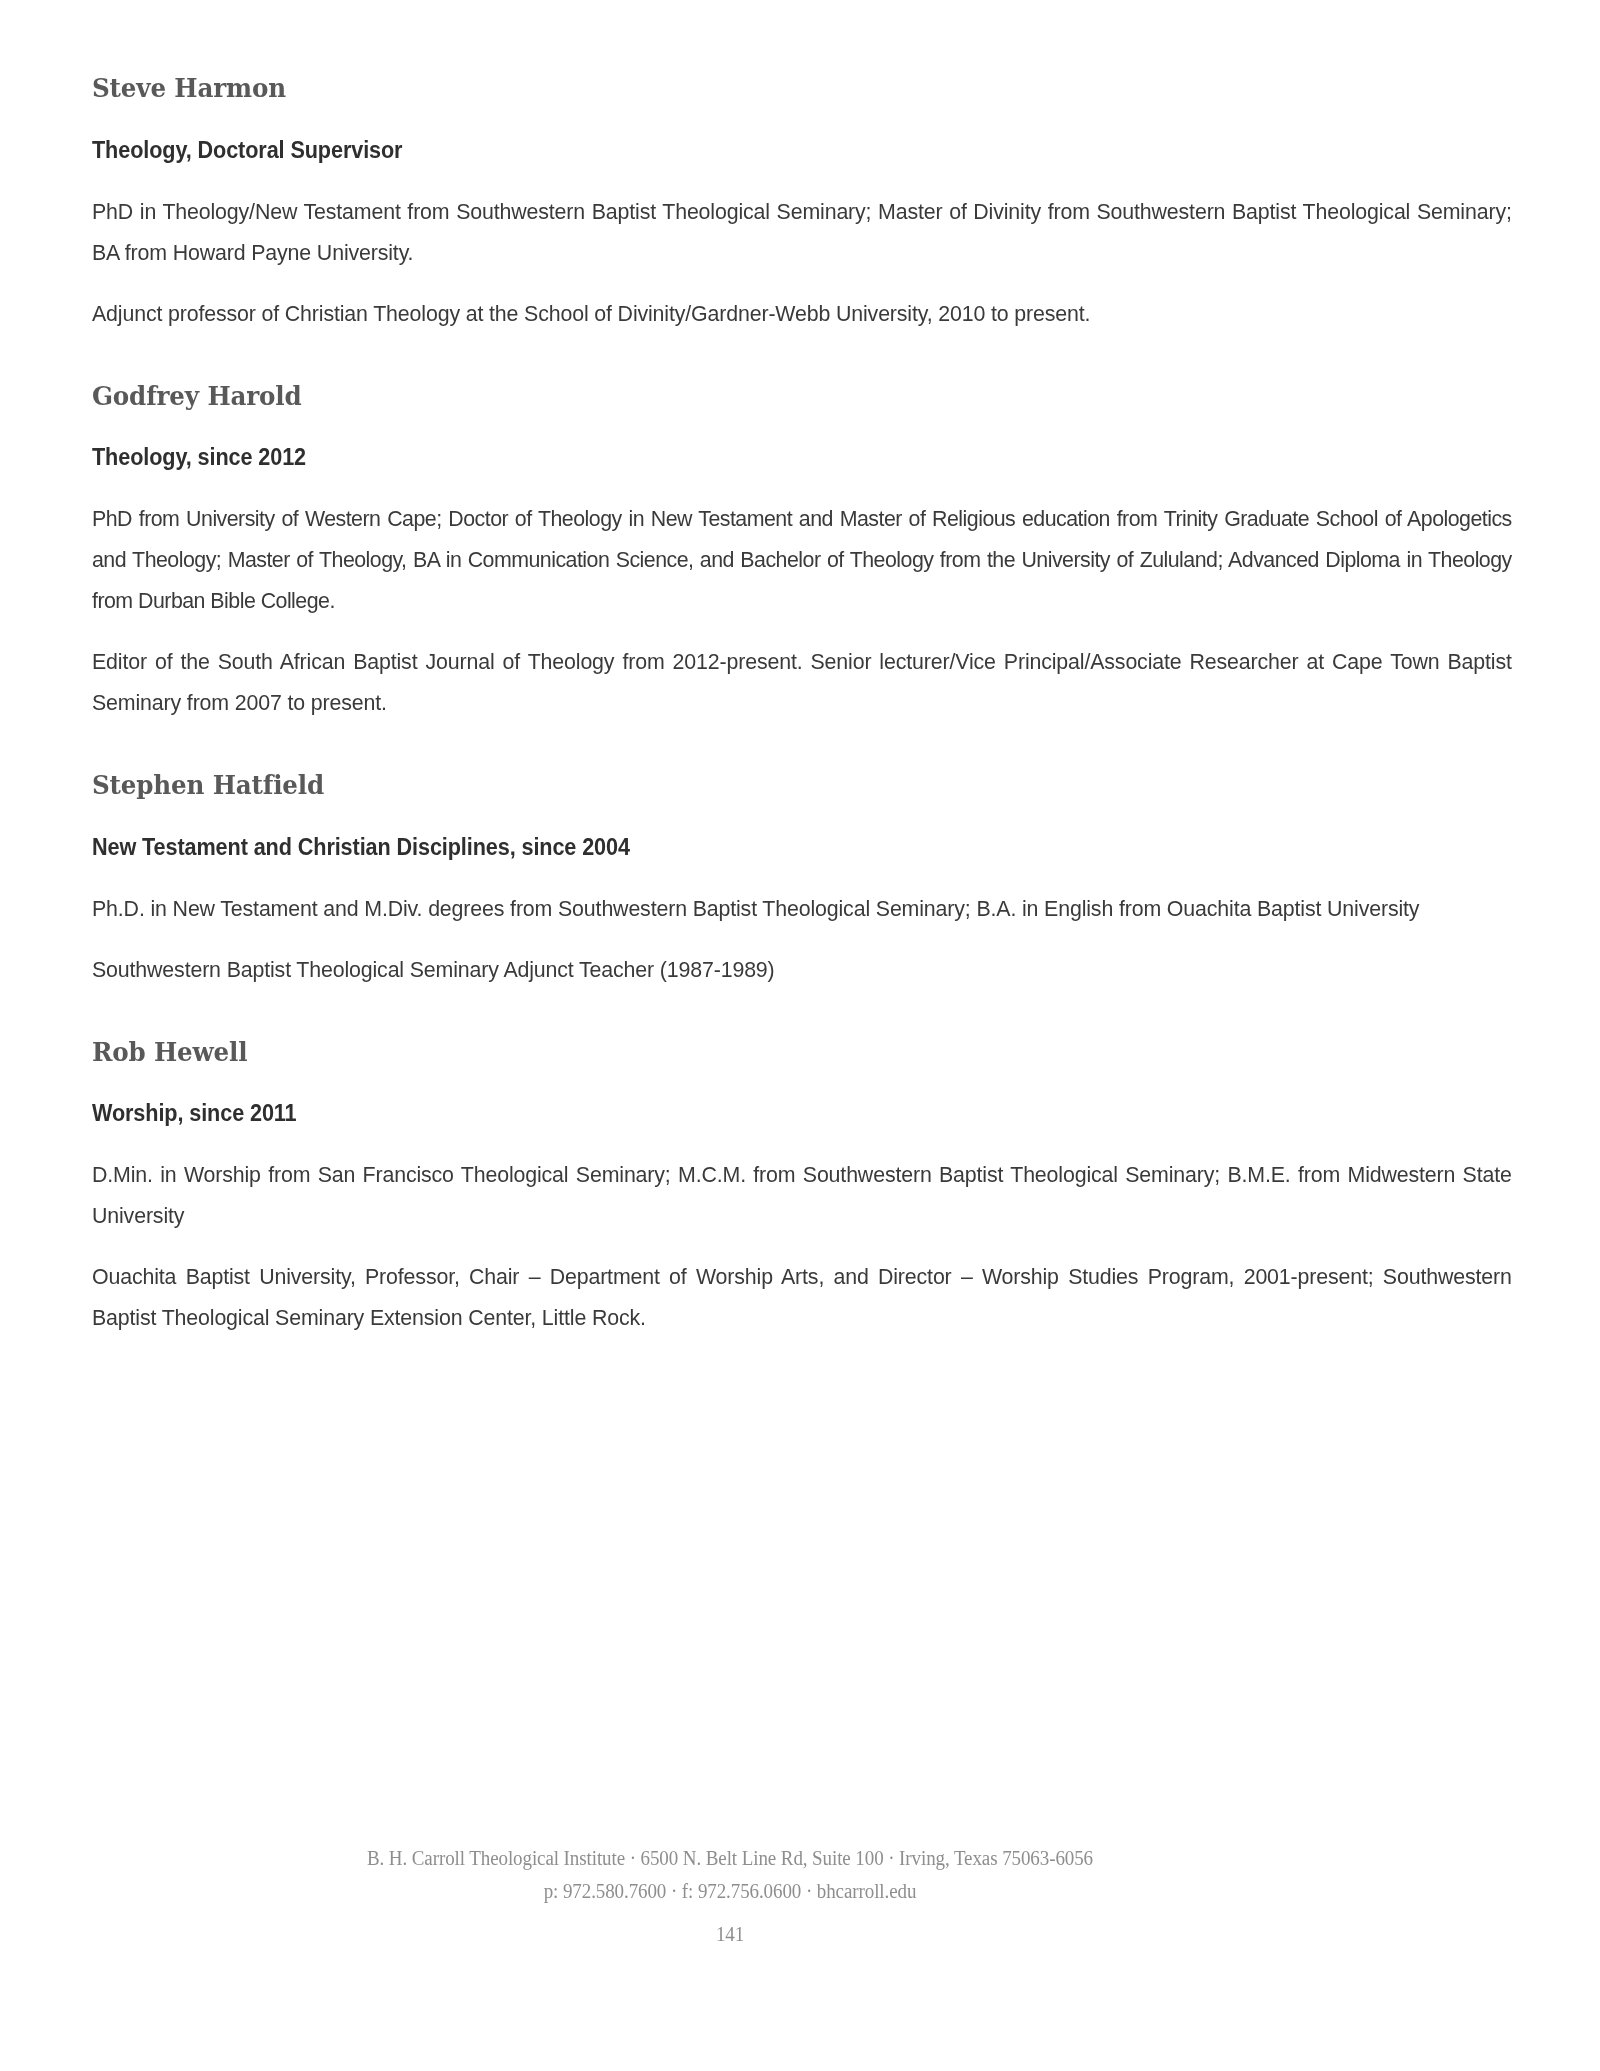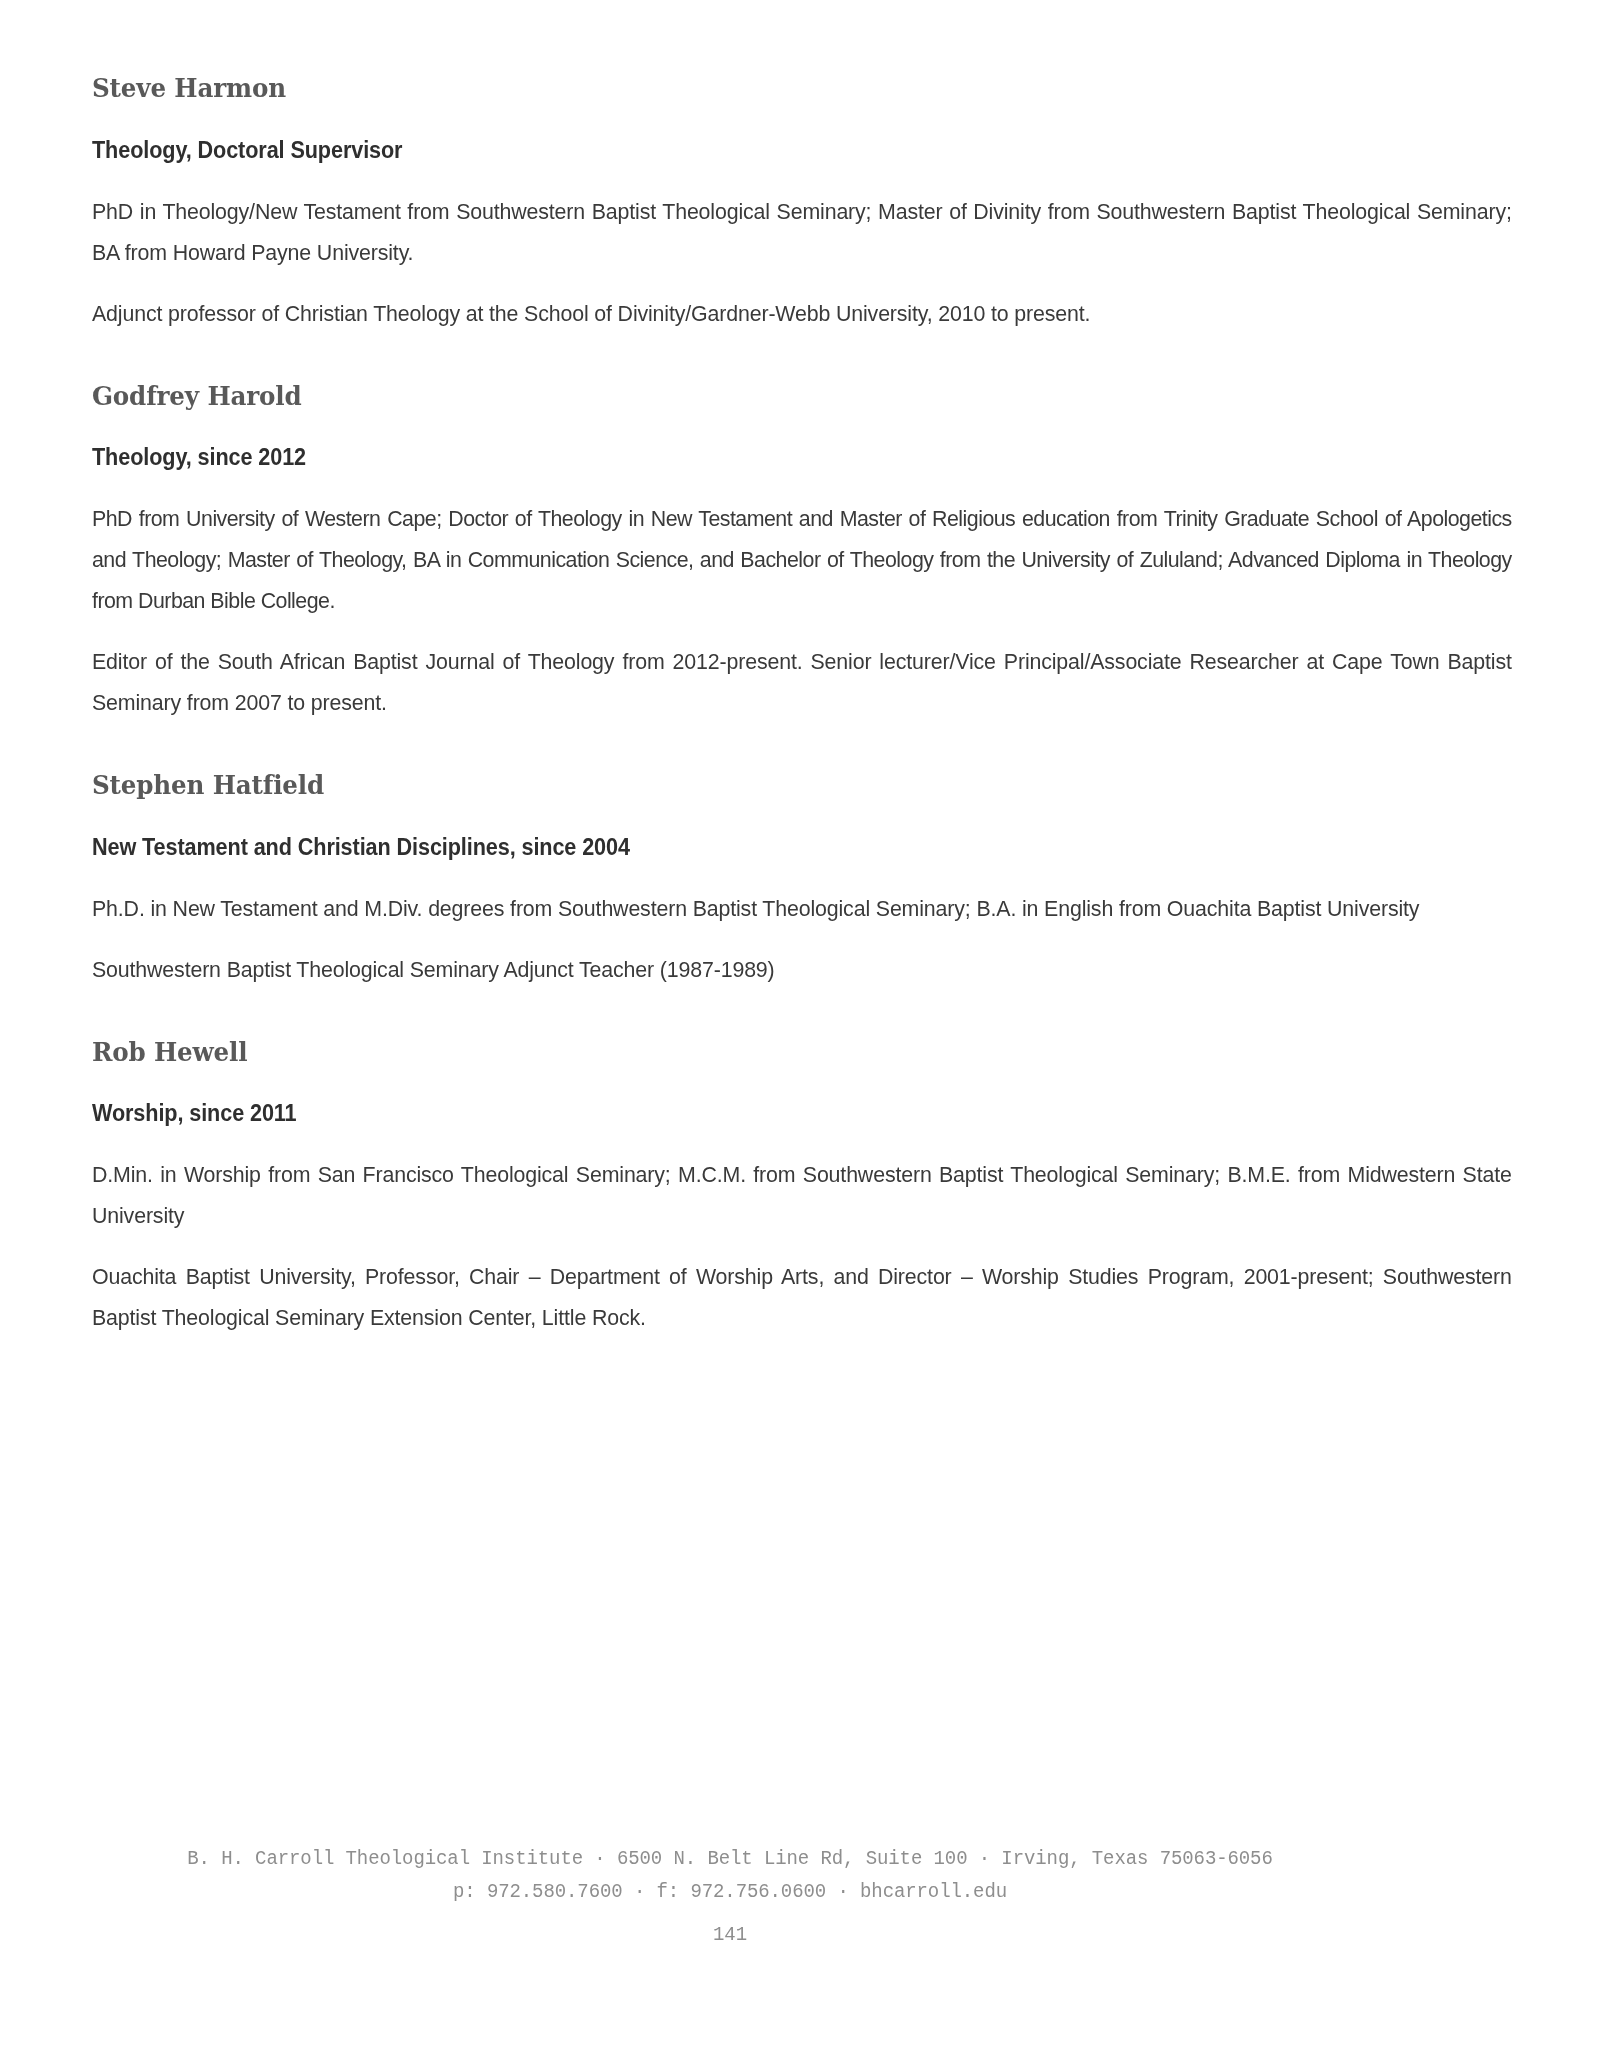--- a/index.html
+++ b/index.html
@@ -82,21 +82,21 @@
   .gap-para-para { height: 20px; }
   .gap-section   { height: 46px; }
 
   
   .footer {
     position: absolute;
     left: 0;
     top: 1842px;
     width: 1460px;
     text-align: center;
-    font-family: Liberation Mono, monospace;
+    font-family: Liberation Serif, serif;
     color: #8e8e8e;
     font-size: 20px;
     line-height: 33px;
     letter-spacing: -0.1px;
   }
   .footer-line {
     display: block;
     transform: scaleX(0.95);
   }
   .footer-pageno {

